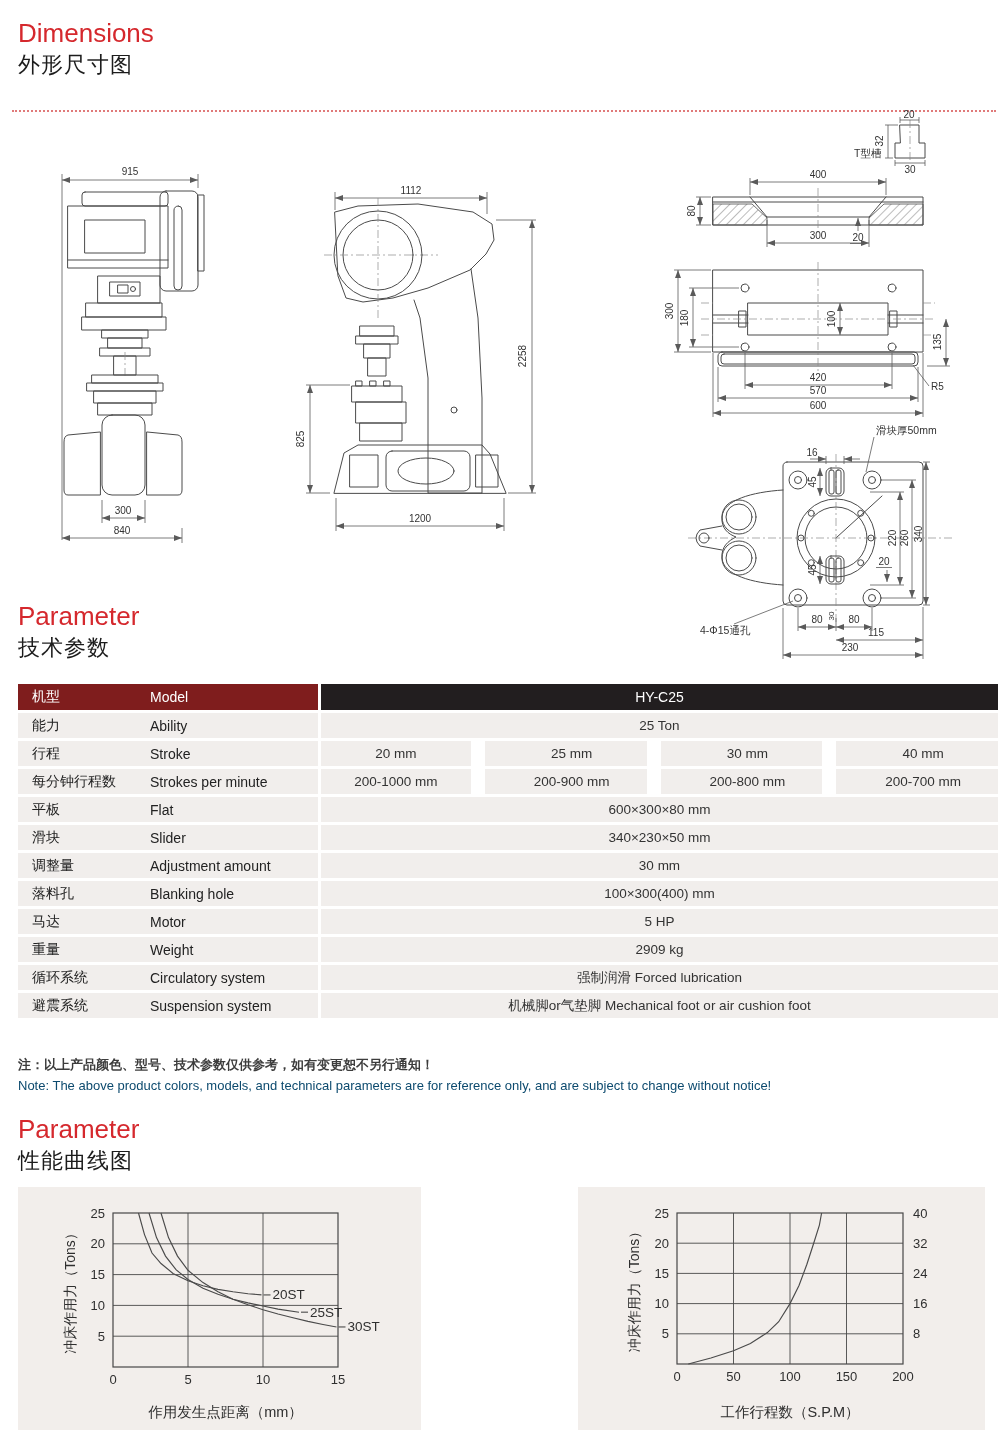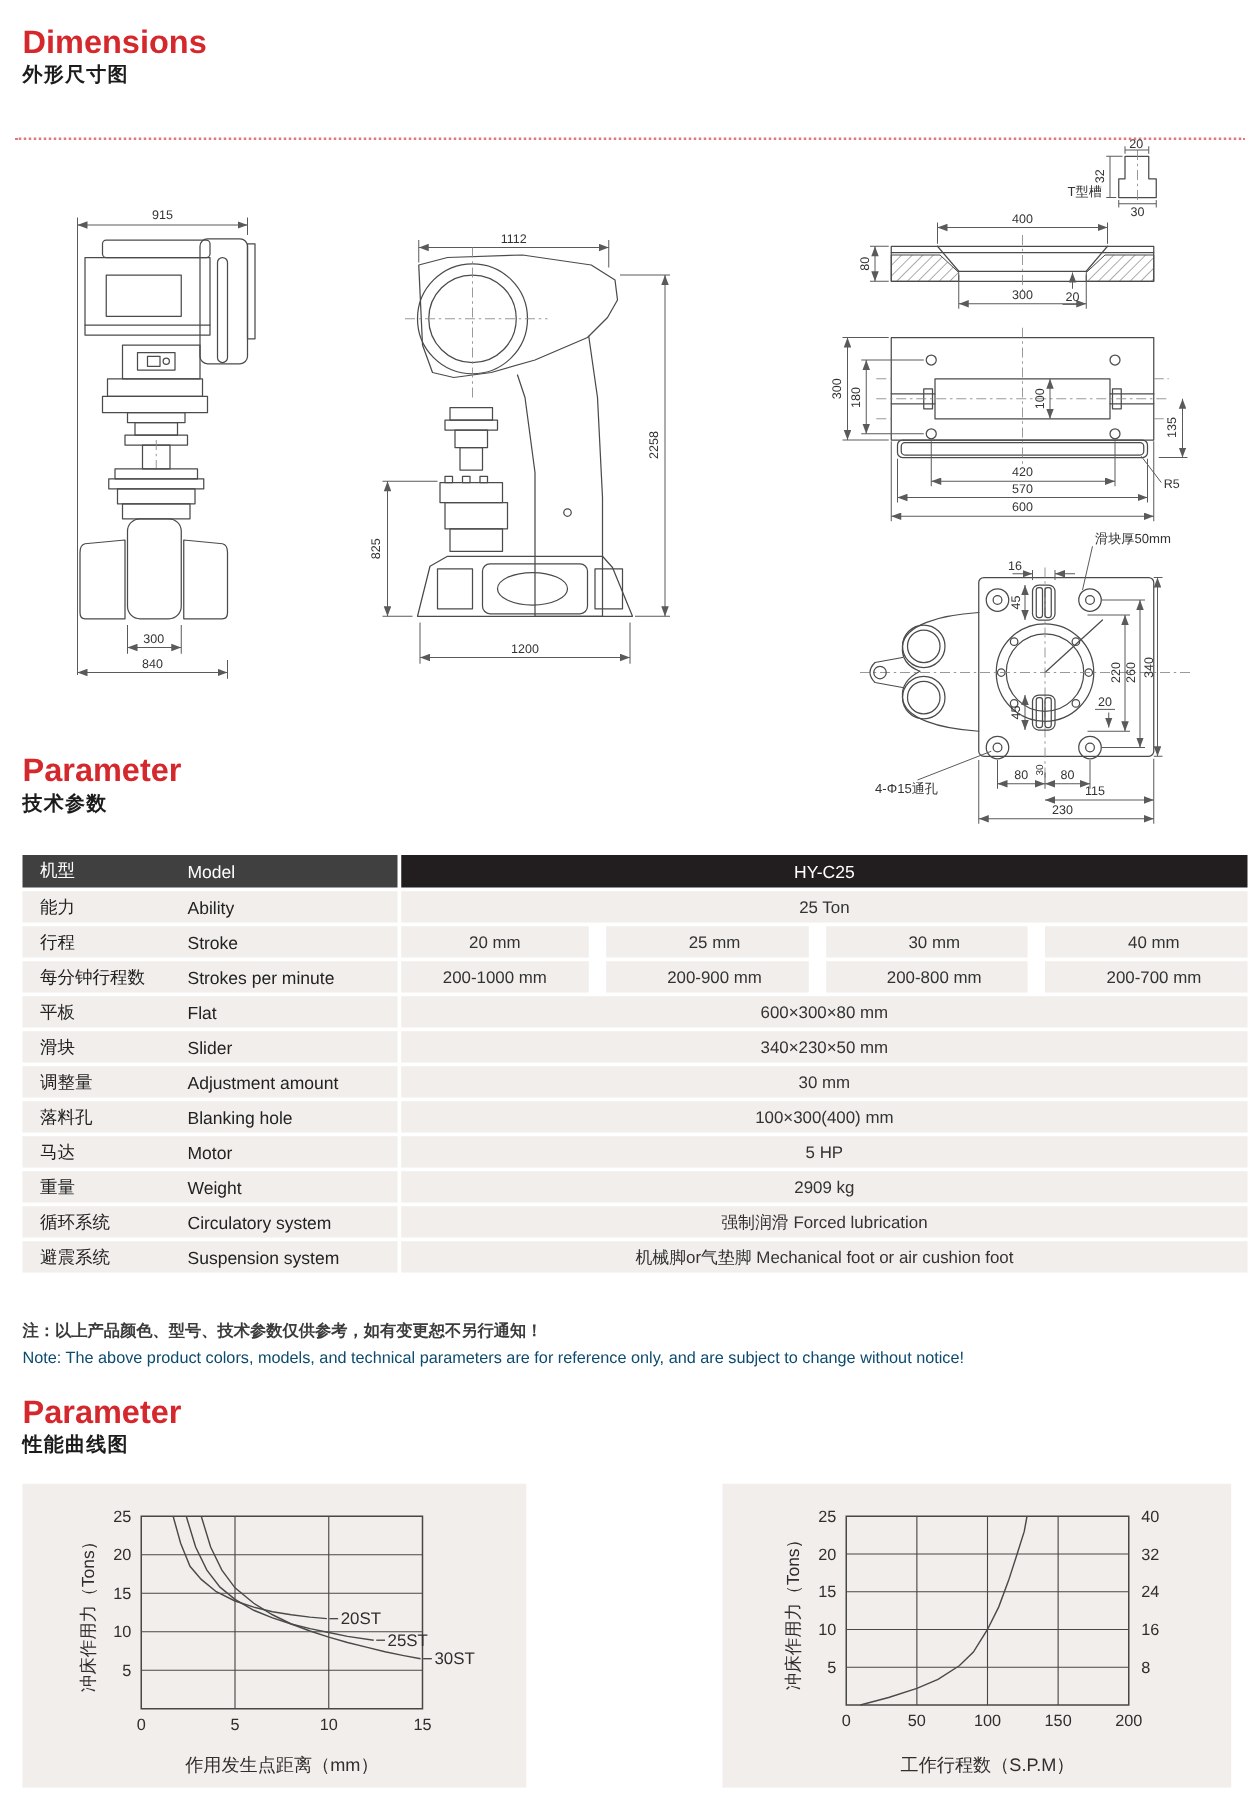--- a/index.html
+++ b/index.html
@@ -1,34 +1,34 @@
 <!DOCTYPE html>
 <html><head>
 <meta charset="utf-8">
 <style>
   html,body{margin:0;padding:0;background:#fff;}
   #page{position:relative;width:1000px;height:1446px;background:#ffffff;overflow:hidden;
         font-family:"Liberation Sans","DejaVu Sans",sans-serif;color:#222;}
   .sec{position:absolute;left:18px;}
-  .sec-title{font-size:26px;font-weight:bold;color:#d5282d;line-height:1.05;}
-  .sec-sub{font-size:16px;color:#1c1c1c;margin-top:3px;letter-spacing:1px;font-weight:bold;}
+  .sec-title{font-size:26px;font-weight:normal;color:#d5282d;line-height:1.05;}
+  .sec-sub{font-size:22px;color:#1c1c1c;margin-top:3px;letter-spacing:1px;}
   .dotline{position:absolute;left:12px;width:984px;height:0;border-top:2px dotted #e07a7a;}
   svg.draw{position:absolute;}
   svg .ln{fill:none;stroke:#4b4b4b;stroke-width:1;stroke-linejoin:round;stroke-linecap:round;}
   svg .dim{fill:none;stroke:#5a5a5a;stroke-width:0.8;}
   svg .cl{fill:none;stroke:#8a8a8a;stroke-width:0.7;stroke-dasharray:8 3 2 3;}
   svg .dt{font-size:10px;fill:#333;}
   svg .dt2{font-size:10.5px;fill:#333;}
   svg .mid{text-anchor:middle;}
   
   #spec-table{position:absolute;left:18px;top:684px;width:980px;}
   .trow{display:flex;height:25px;margin-bottom:3px;}
   .trow.head{height:26px;}
   .tlabels{width:300px;background:#f1eeec;display:flex;align-items:center;flex:none;}
-  .trow.head .tlabels{background:#404040;color:#fff;}
+  .trow.head .tlabels{background:#7f1d1d;color:#fff;}
   .tcn{width:118px;padding-left:14px;font-size:14px;flex:none;}
   .ten{font-size:14px;}
   .tvals{flex:1;display:flex;margin-left:3px;}
   .tval{flex:1;background:#f1eeec;display:flex;align-items:center;justify-content:center;
         font-size:13.5px;color:#333;}
   .tval + .tval{margin-left:14px;padding-left:12px;}
   .trow.head .tval{background:#221e1f;color:#fff;font-size:14px;}
   #note{position:absolute;left:18px;top:1055px;font-size:13px;line-height:1.6;}
   #note .n1{color:#3c3c3c;font-weight:bold;}
   #note .n2{color:#0c4a6e;}

